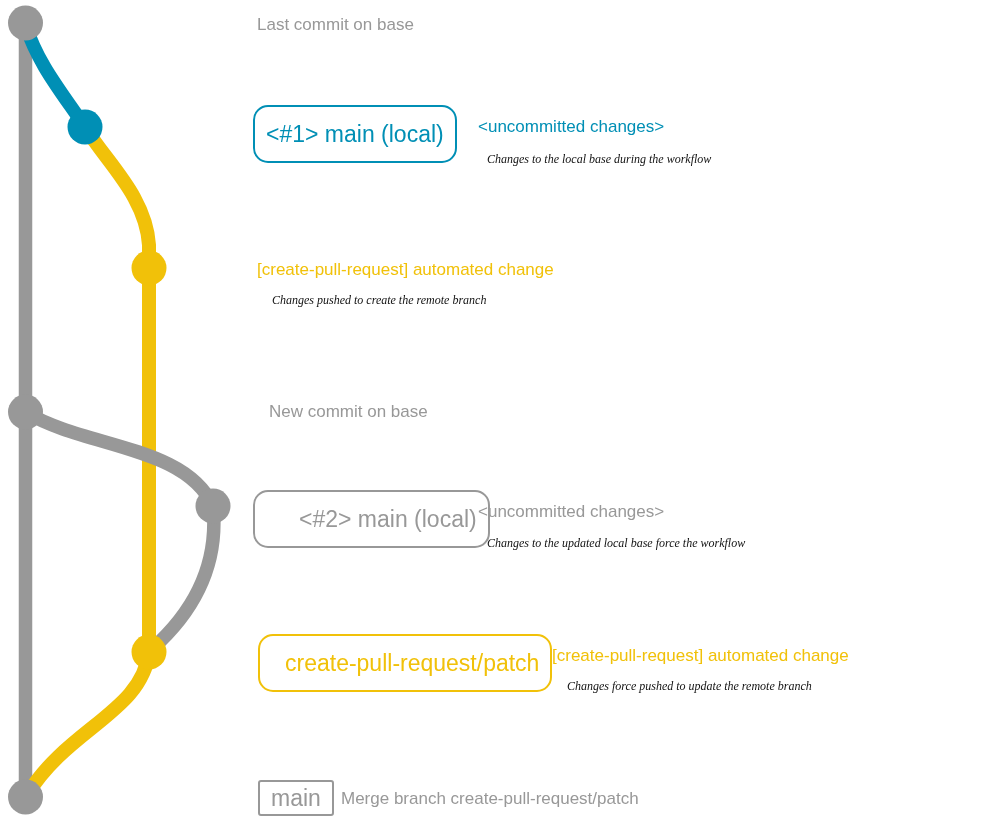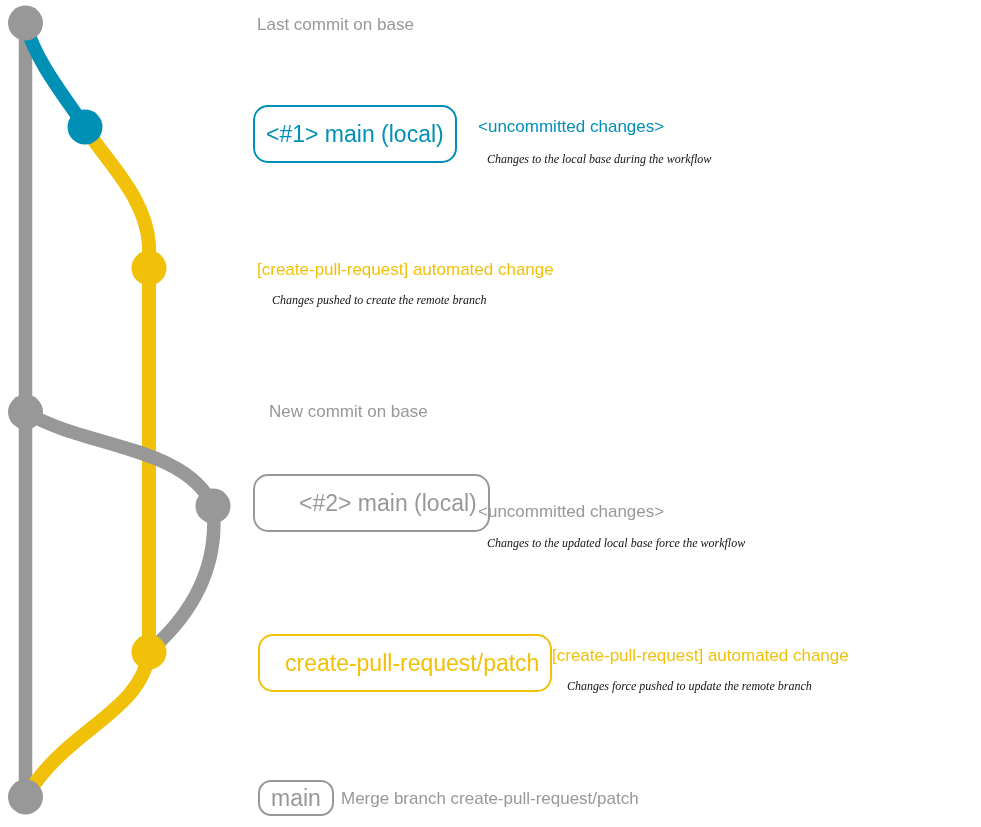--- a/index.html
+++ b/index.html
@@ -44,21 +44,21 @@
     height: 58px;
     padding: 0 11px;
     border: 2px solid currentColor;
     border-radius: 15px;
     background: var(--background);
     font-family: "Liberation Sans", sans-serif;
     font-size: 23px;
     white-space: nowrap;
     box-sizing: border-box;
   }
-  .pill-small { height: 36px; border-radius: 13px; }
+  .pill-small { height: 36px; border-radius: 3px; }
 </style>
 </head>
 <body>
 
 <div class="canvas">
 
   <svg class="graph-svg" width="981" height="827" viewBox="0 0 981 827">
 
     <path d="M25.5,23 L25.5,797" class="stroke-base" stroke-width="13.5"></path>
 
@@ -85,21 +85,21 @@
 
   <div class="pill c-blue" style="left:253px; top:105px;">&lt;#1&gt; main (local)</div>
   <div class="txt sans c-blue" style="left:478px; top:113px;">&lt;uncommitted changes&gt;</div>
   <div class="txt serif" style="left:487px; top:147px;">Changes to the local base during the workflow</div>
 
   <div class="txt sans c-yellow" style="left:257px; top:256px;">[create-pull-request] automated change</div>
   <div class="txt serif" style="left:272px; top:288px;">Changes pushed to create the remote branch</div>
 
   <div class="txt sans c-gray" style="left:257px; top:398px;margin-left:12px;">New commit on base</div>
 
-  <div class="pill c-gray" style="left:253px; top:474px;padding-left:44px;">&lt;#2&gt; main (local)</div>
+  <div class="pill c-gray" style="left:253px; top:490px;padding-left:44px;">&lt;#2&gt; main (local)</div>
   <div class="txt sans c-gray" style="left:478px; top:498px;">&lt;uncommitted changes&gt;</div>
   <div class="txt serif" style="left:487px; top:531px;">Changes to the updated local base force the workflow</div>
 
   <div class="pill c-yellow" style="left:258px; top:634px;padding-left:25px;">create-pull-request/patch</div>
   <div class="txt sans c-yellow" style="left:552px; top:642px;">[create-pull-request] automated change</div>
   <div class="txt serif" style="left:567px; top:674px;">Changes force pushed to update the remote branch</div>
 
   <div class="pill pill-small c-gray" style="left:258px; top:780px;">main</div>
   <div class="txt sans c-gray" style="left:341px; top:785px;">Merge branch create-pull-request/patch</div>
 

